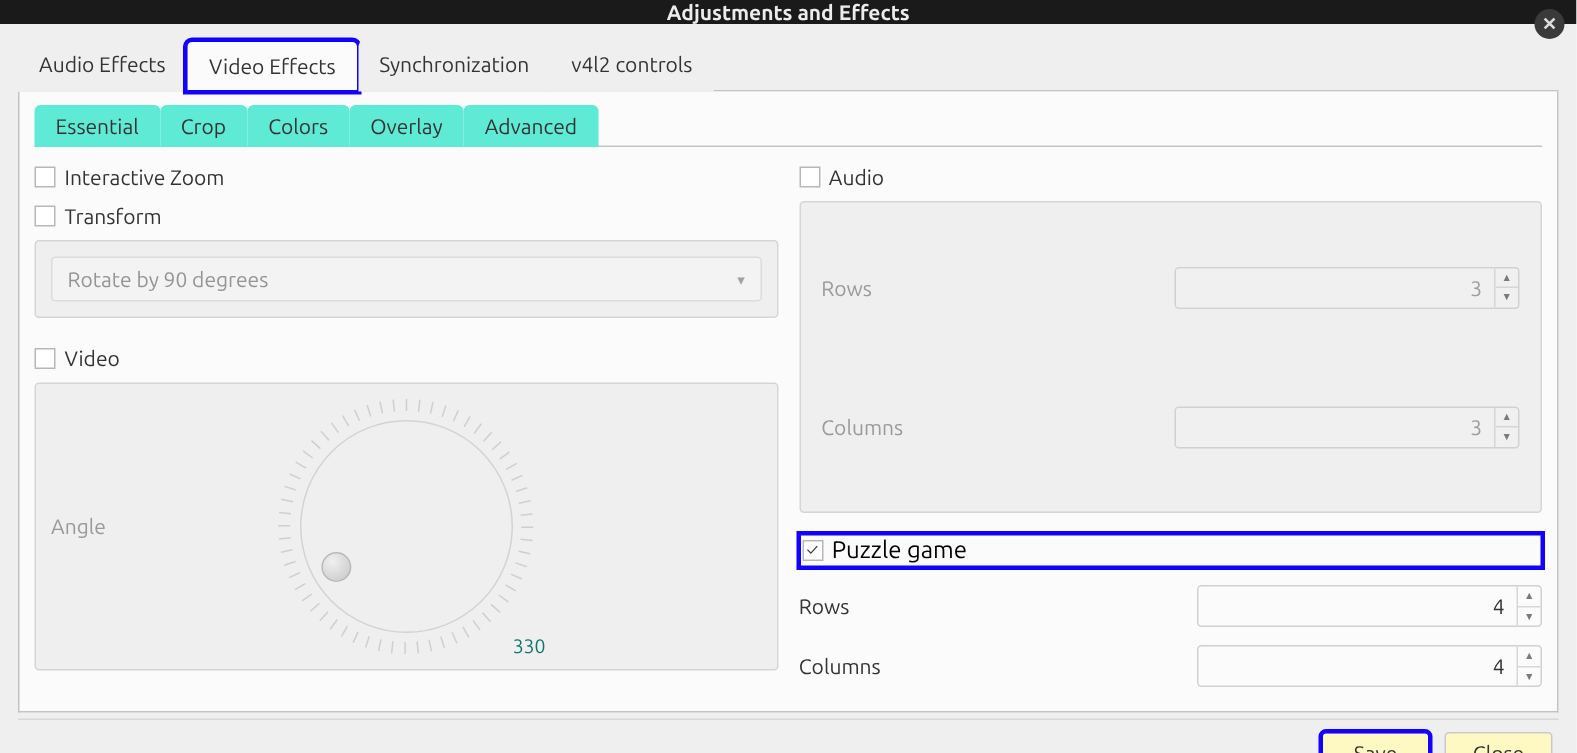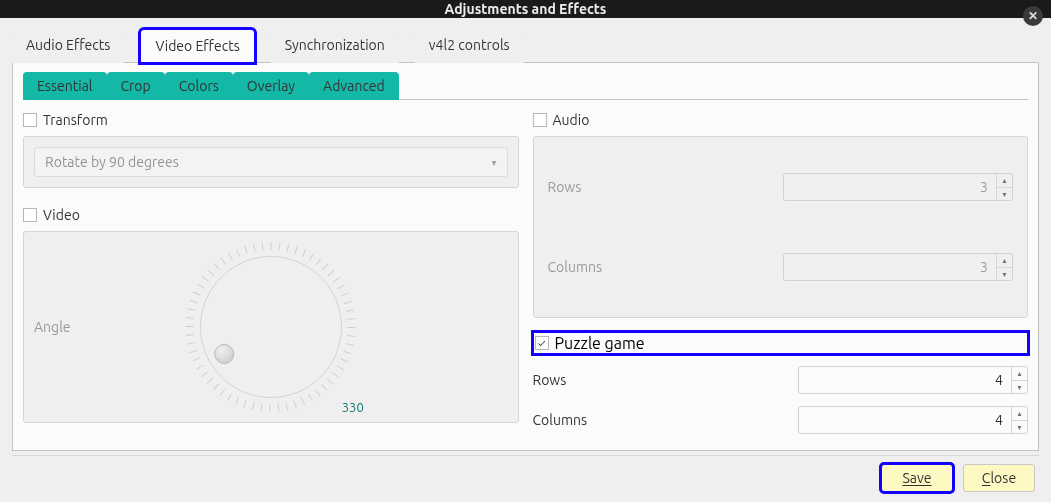--- a/index.html
+++ b/index.html
@@ -1,26 +1,26 @@
 <!DOCTYPE html>
 <html><head>
 <meta charset="utf-8">
 <style>
 * { box-sizing: border-box; margin: 0; padding: 0; font-family: "Ubuntu", "Segoe UI", sans-serif; }
 body { background: #eeeeee; width: 1051px; height: 502px; overflow: hidden; display: flex; flex-direction: column; }
 .titlebar { background: #1a1a1a; color: #ececec; height: 32px; display: flex; align-items: center; justify-content: center; position: relative; font-weight: 600; font-size: 14px; }
 .titlebar .close { position: absolute; right: 8px; top: 6px; width: 20px; height: 20px; border-radius: 50%; background: #3a3a3a; color: #ddd; display: flex; align-items: center; justify-content: center; font-size: 12px; cursor: pointer; }
 .content { flex: 1; background: #efefef; padding: 10px 12px 6px 12px; display: flex; flex-direction: column; }
-.tabs1 { display: flex; gap: 16px; border-bottom: 1px solid #c3c3c3; }
+.tabs1 { display: flex; gap: 0; border-bottom: 1px solid #c3c3c3; }
 .tab1 { padding: 8px 14px; font-size: 14px; color: #333; background: #efefef; border-top-left-radius: 4px; border-top-right-radius: 4px; position: relative; top: 1px; cursor: pointer; }
 .tab1.active { background: #fbfbfb; border: 1px solid #c3c3c3; border-bottom: 1px solid #fbfbfb; }
 .hl-blue { outline: 3px solid #1400ff; outline-offset: -1px; }
 .pane { flex: 1; background: #fbfbfb; border: 1px solid #c3c3c3; border-top: none; padding: 8px 10px 10px 10px; display: flex; flex-direction: column; }
 .tabs2 { display: flex; gap: 0; border-bottom: 1px solid #c3c3c3; }
-.tab2 { padding: 6px 14px; font-size: 14px; color: #333; background: #14b8a6; border-top-left-radius: 4px; border-top-right-radius: 4px; position: relative; top: 1px; cursor: pointer; }
+.tab2 { padding: 6px 14px; font-size: 14px; color: #333; background: #5eead4; border-top-left-radius: 4px; border-top-right-radius: 4px; position: relative; top: 1px; cursor: pointer; }
 .tab2.active { background: #fbfbfb; border: 1px solid #c3c3c3; border-bottom: 1px solid #fbfbfb; }
 .subpane { flex: 1; display: flex; gap: 14px; padding-top: 10px; }
 .col { flex: 1; display: flex; flex-direction: column; }
 .check-row { display: flex; align-items: center; gap: 6px; font-size: 14px; color: #333; margin-bottom: 6px; padding: 2px 0; }
 .chk { width: 14px; height: 14px; border: 1px solid #b7b7b7; background: #fff; display: inline-flex; align-items: center; justify-content: center; font-size: 11px; line-height: 1; }
 .chk.checked::after { content: "✓"; color: #333; }
 .group { border: 1px solid #d5d5d5; background: #efefef; border-radius: 3px; padding: 10px; margin-bottom: 17px; }
 .group.small { display: flex; align-items: center; }
 .select { flex: 1; height: 30px; background: #f3f3f3; border: 1px solid #dcdcdc; border-radius: 3px; color: #949494; font-size: 14px; padding: 0 10px; display: flex; align-items: center; justify-content: space-between; }
 .select .caret { font-size: 10px; color: #a2a2a2; }
@@ -71,20 +71,24 @@
       <div class="tab2">Crop</div>
       <div class="tab2">Colors</div>
       <div class="tab2">Overlay</div>
       <div class="tab2">Advanced</div>
     </div>
 
     <div class="subpane">
 
       <div class="col">
 
+        <div class="check-row">
+          <span class="chk"></span>
+          <span>Interactive Zoom</span>
+        </div>
 
         <div class="check-row">
           <span class="chk"></span>
           <span>Transform</span>
         </div>
         <div class="group small">
           <div class="select">
             <span>Rotate by 90 degrees</span>
             <span class="caret">▾</span>
           </div>

